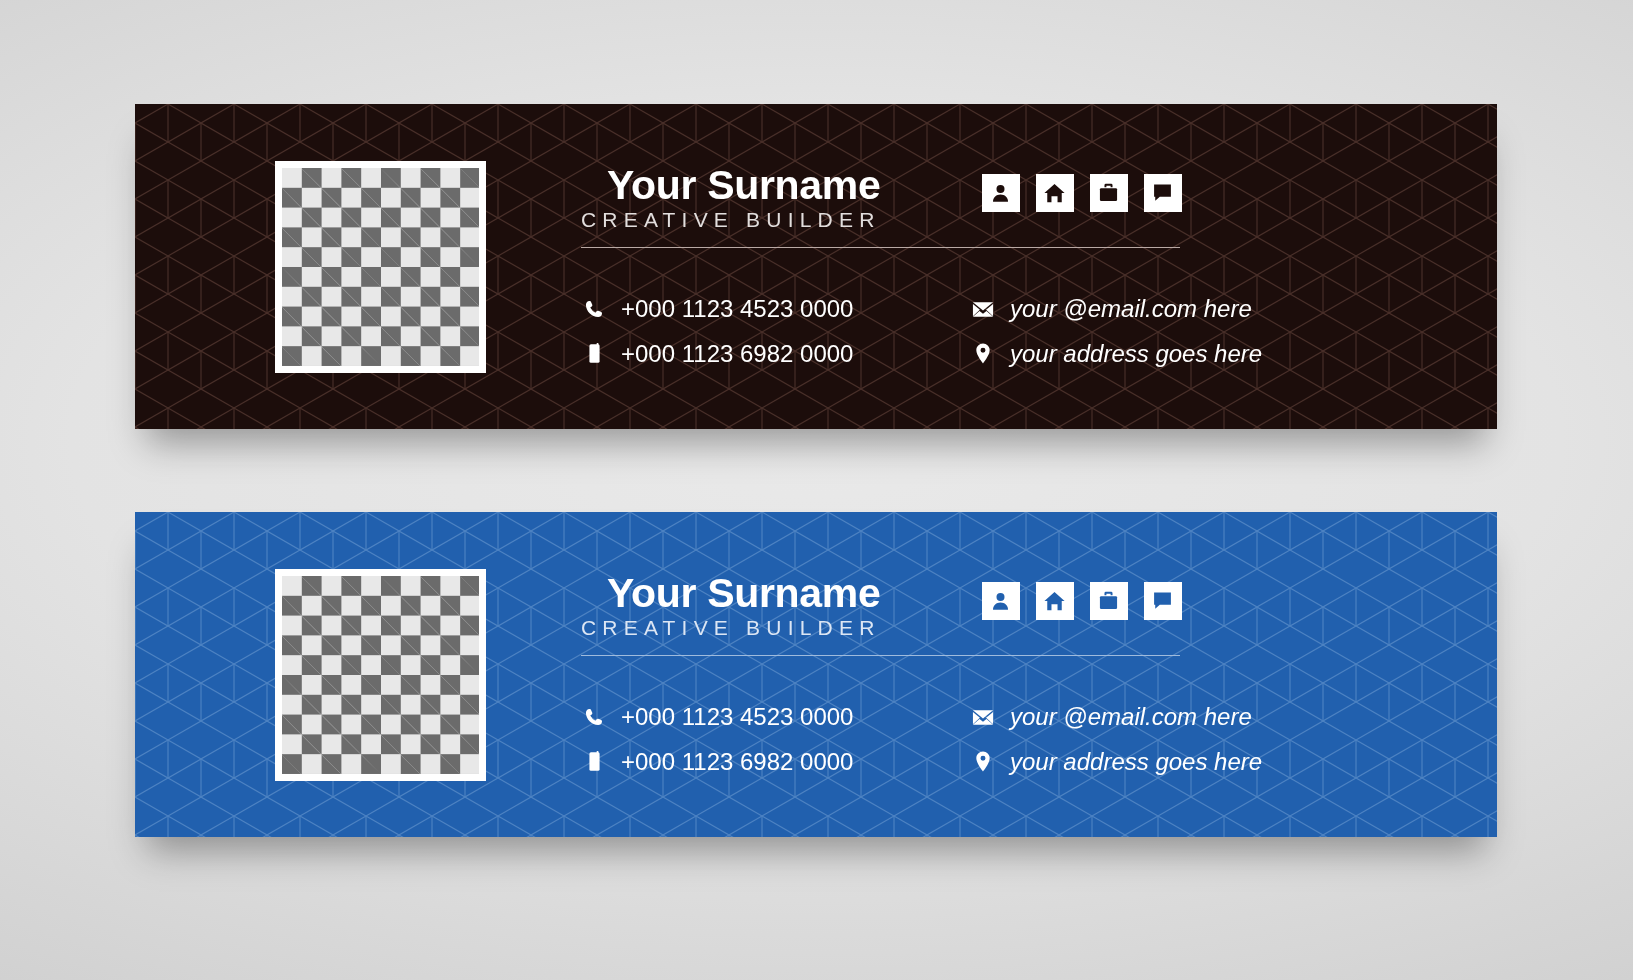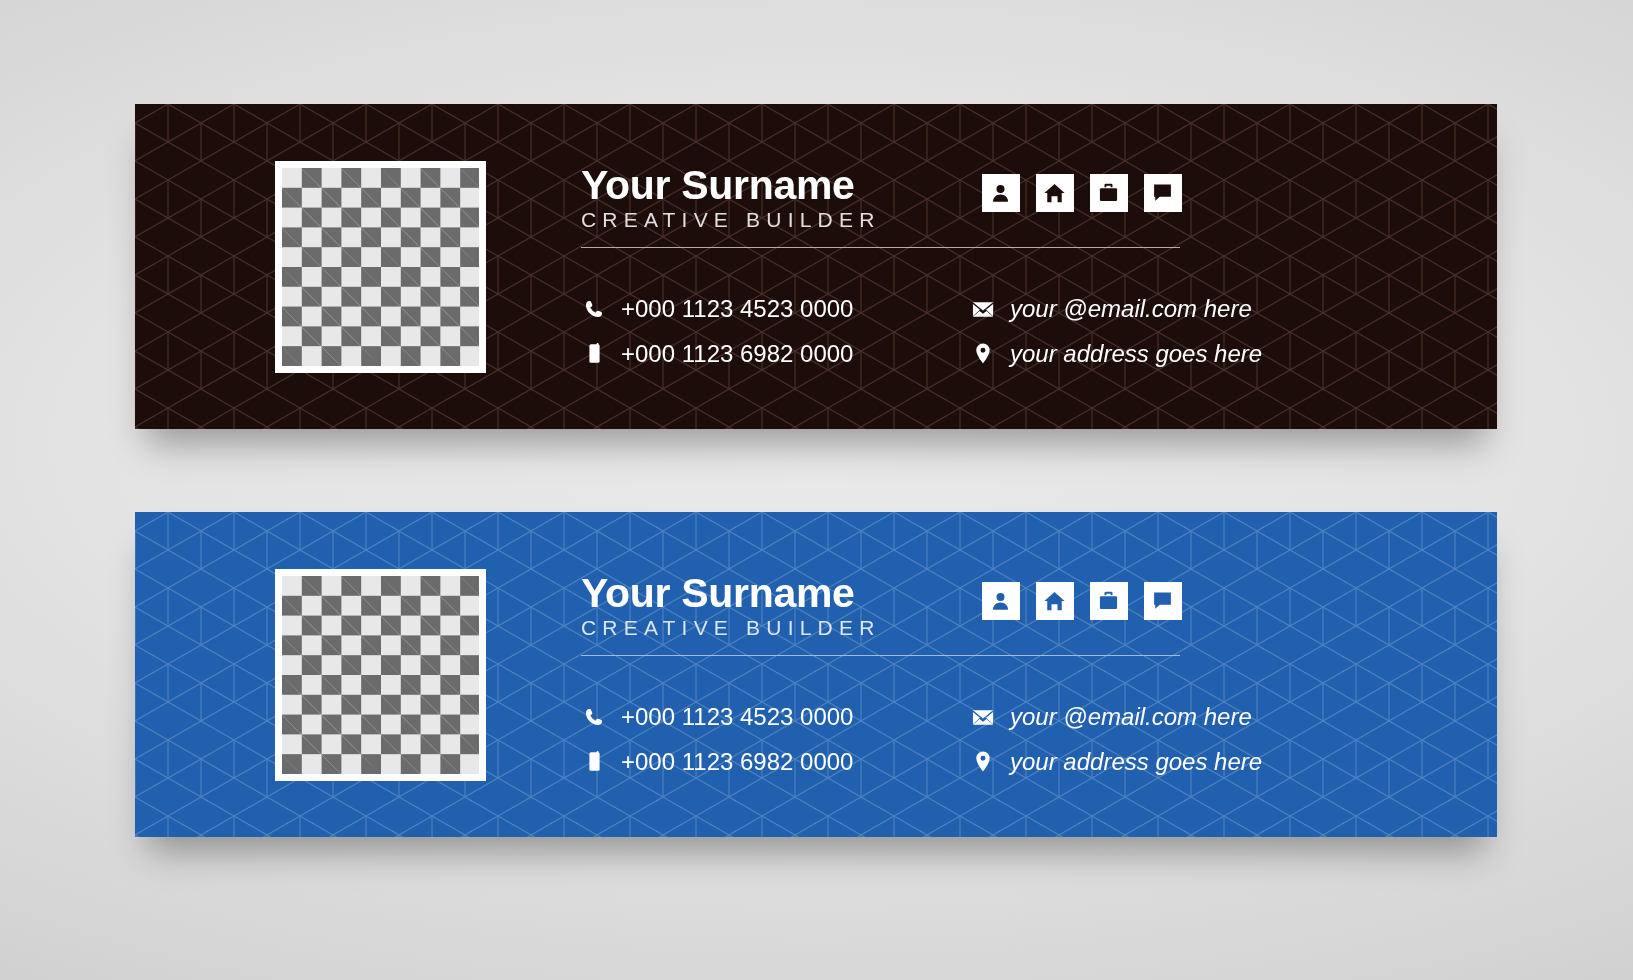--- a/index.html
+++ b/index.html
@@ -20,20 +20,21 @@
     inset: 0;
   }
 
   
   .banner {
     position: absolute;
     left: 135px;
     width: 1362px;
     overflow: hidden;
     box-shadow: 0 26px 34px -12px rgba(0,0,0,0.34);
+    text-align: right;
   }
   .banner.dark  { top: 104px; height: 325px; background: #1c0d0b; }
   .banner.blue  { top: 512px; height: 325px; background: #2160ae; }
 
   
   .pattern {
     position: absolute;
     inset: 0;
     pointer-events: none;
   }

